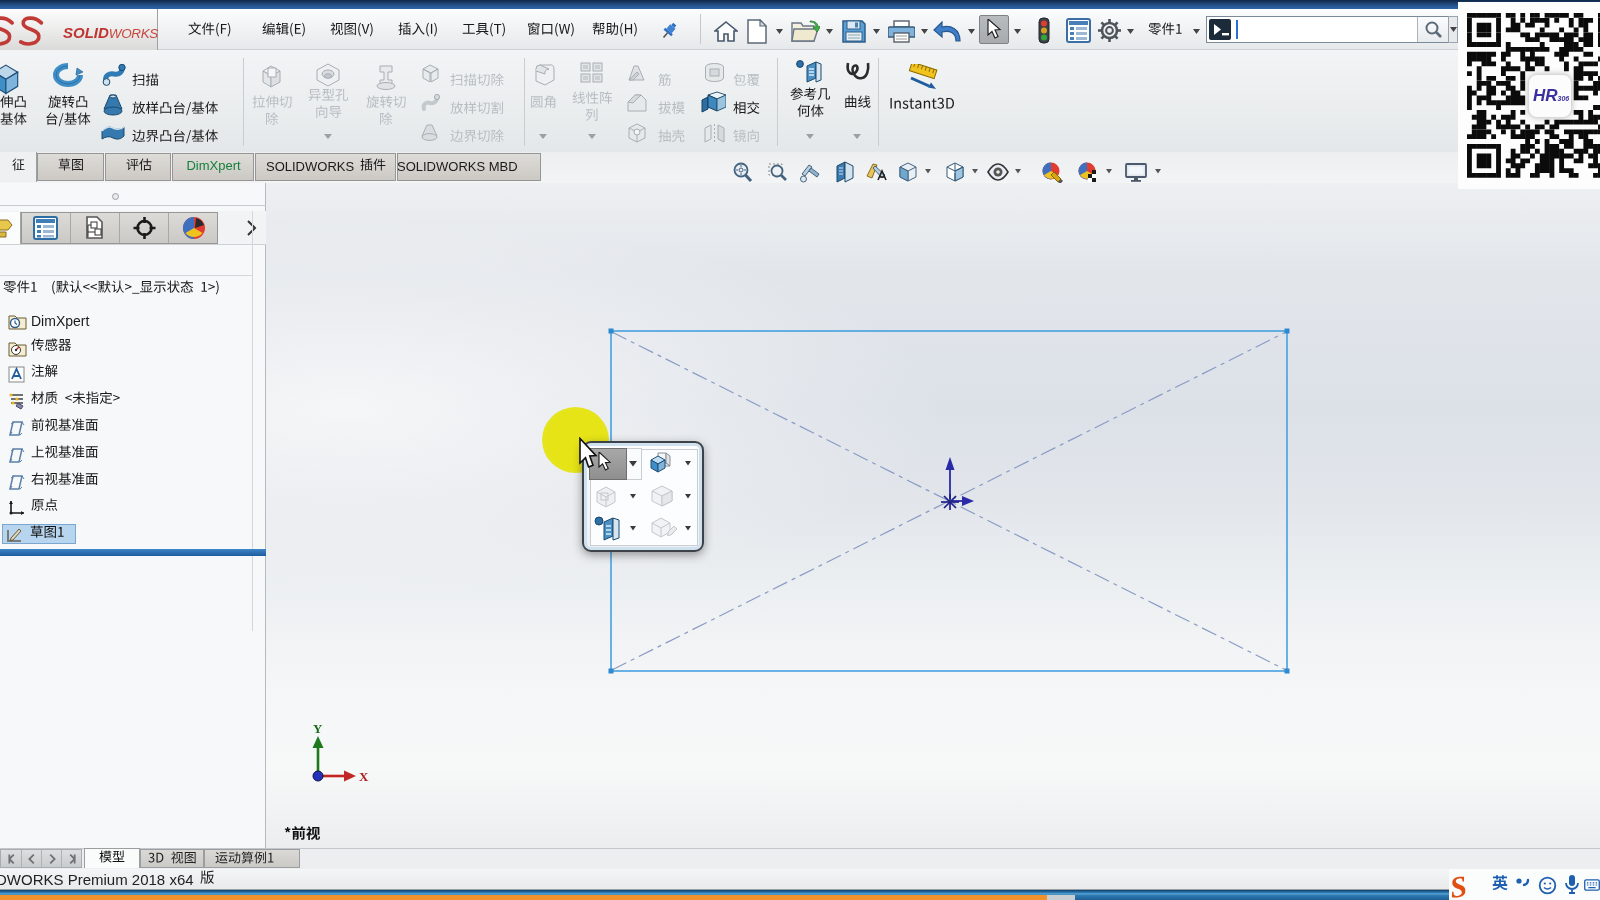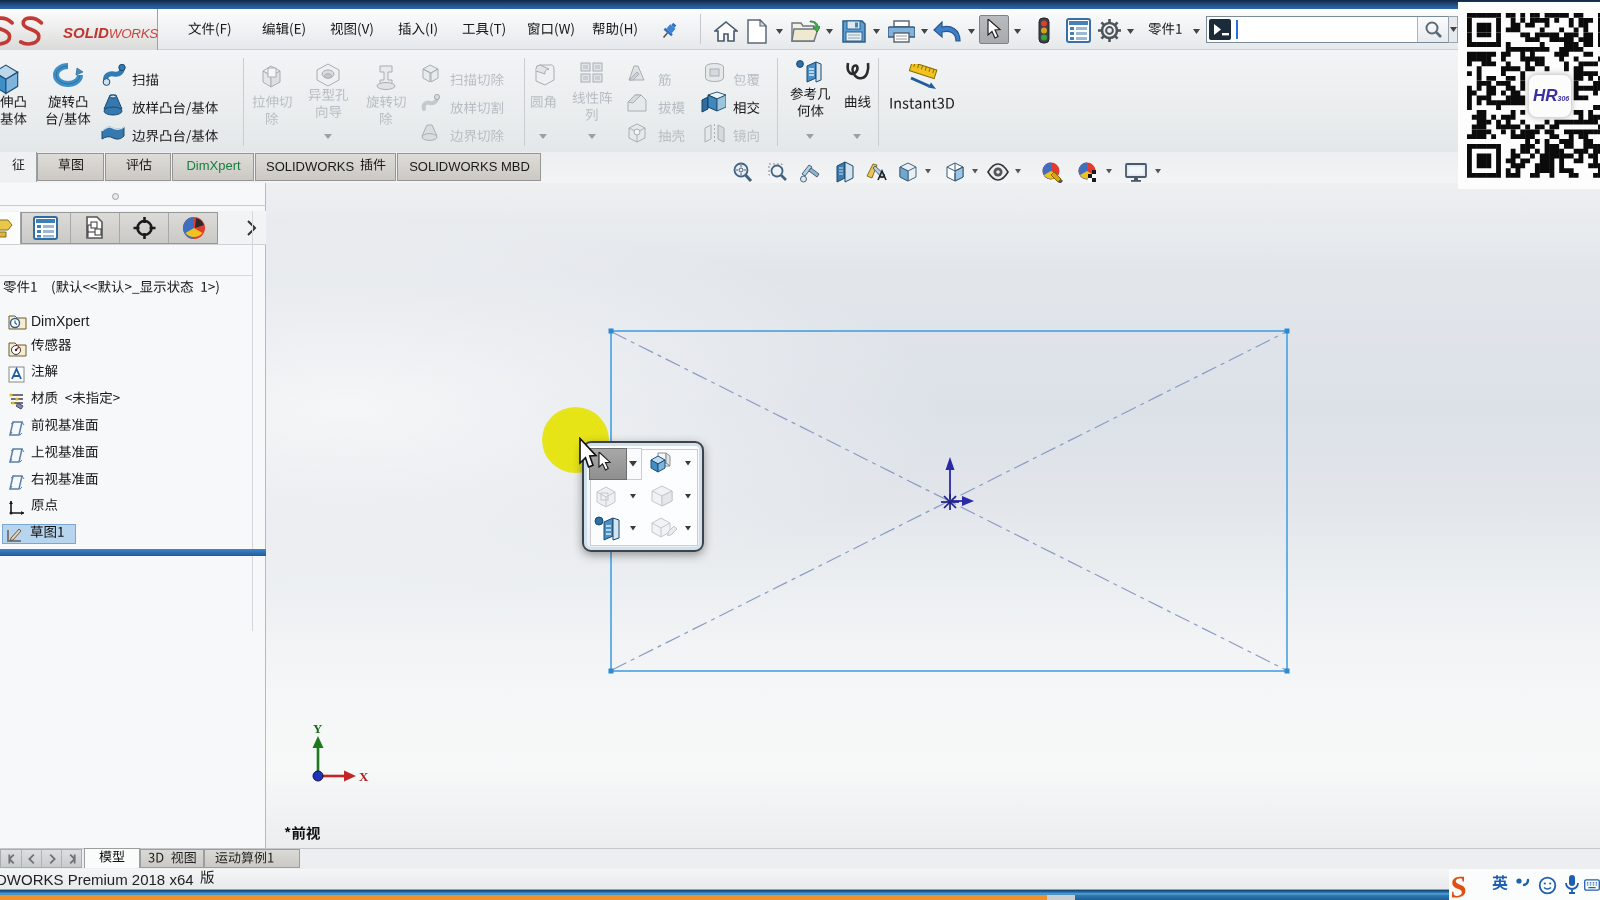--- a/index.html
+++ b/index.html
@@ -597,21 +597,21 @@
 <div style="position:absolute;left:172px;top:158px;width:83px;text-align:center;font:13px 'Liberation Sans';color:#15803d">DimXpert</div>
 <div style="position:absolute;left:255px;top:153px;width:141px;height:28px;background:linear-gradient(180deg,#dedcd8,#ccc9c4);border:1px solid #969696"></div>
 
 <div style="position:absolute;left:266.0px;top:159px;font:13px 'Liberation Sans';color:#1a1a1a">SOLIDWORKS</div>
 <svg style="position:absolute;left:360.0px;top:159px;overflow:visible" width="28" height="17" fill="#1a1a1a">
       <use href="#g11" transform="translate(0.0 10.4) scale(0.013 -0.013)"></use>
       <use href="#g1" transform="translate(13.0 10.4) scale(0.013 -0.013)"></use>
     </svg>
 <div style="position:absolute;left:397px;top:153px;width:144px;height:28px;background:linear-gradient(180deg,#dedcd8,#ccc9c4);border:1px solid #969696"></div>
 
-<div style="position:absolute;left:397px;top:159px;width:145px;text-align:center;font:13px 'Liberation Sans';color:#1a1a1a">SOLIDWORKS MBD</div>
+<div style="position:absolute;left:397px;top:159px;width:145px;font:13px 'Liberation Sans';color:#1a1a1a">SOLIDWORKS MBD</div>
 <svg style="position:absolute;left:731px;top:160px" width="24" height="24" viewBox="0 0 24 24">
       <circle cx="10" cy="10" r="6.5" fill="#e8eef3" stroke="#44637e" stroke-width="1.8"></circle>
       <line x1="14.5" y1="15" x2="20" y2="21" stroke="#44637e" stroke-width="3"></line>
       <circle cx="10" cy="10" r="2" fill="none" stroke="#44637e"></circle>
       <path d="M10 5v2M10 13v2M5 10h2M13 10h2" stroke="#44637e"></path>
     </svg>
 <svg style="position:absolute;left:765px;top:160px" width="24" height="24" viewBox="0 0 24 24">
       <rect x="4" y="4" width="13" height="11" fill="none" stroke="#888" stroke-dasharray="2 2"></rect>
       <circle cx="12" cy="11" r="5.5" fill="#eef2f6" stroke="#44637e" stroke-width="1.8"></circle>
       <line x1="16" y1="15" x2="21" y2="20" stroke="#44637e" stroke-width="2.6"></line>

